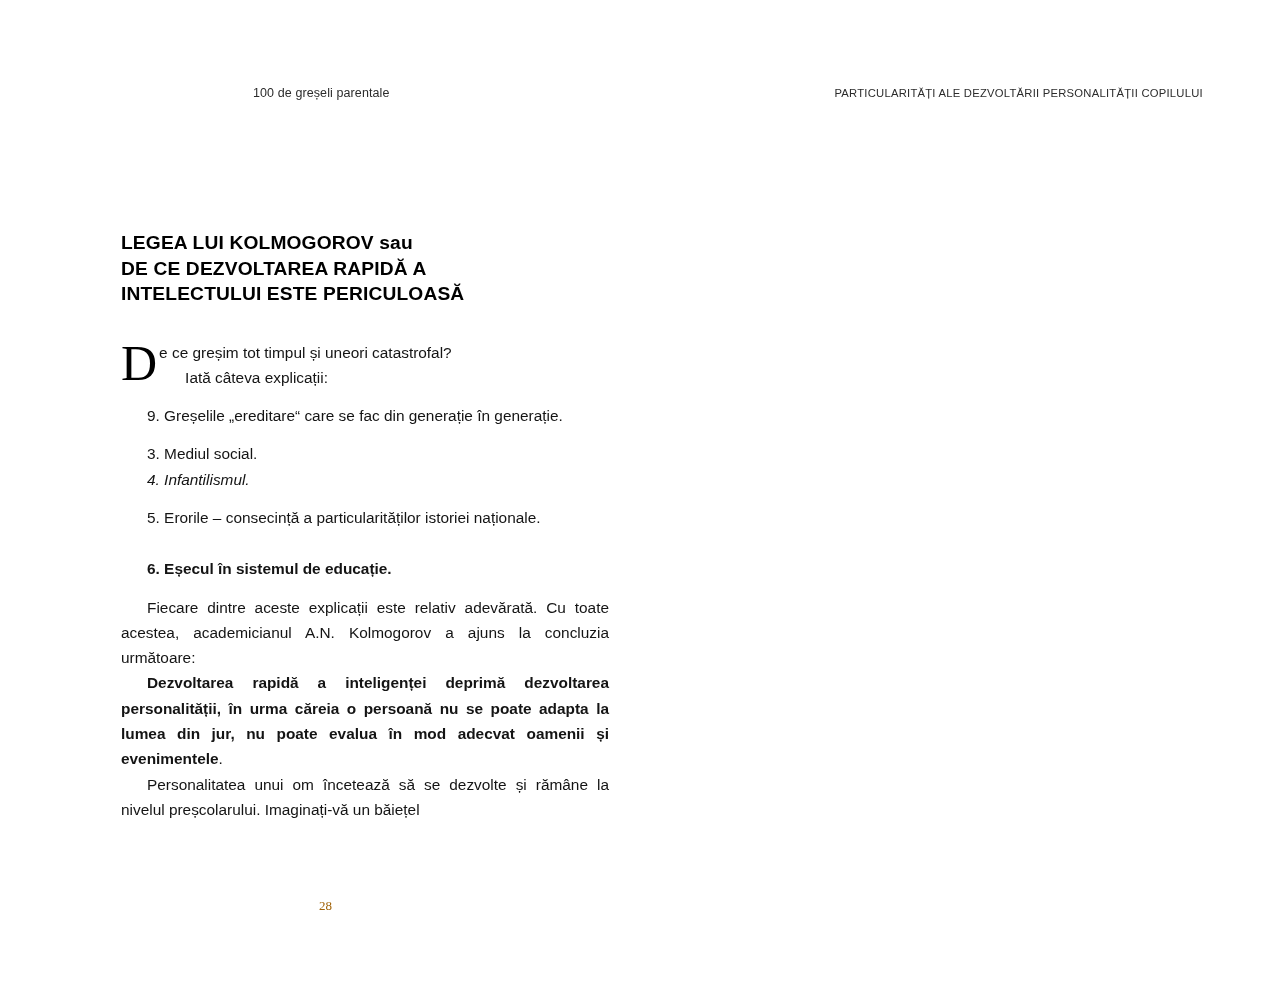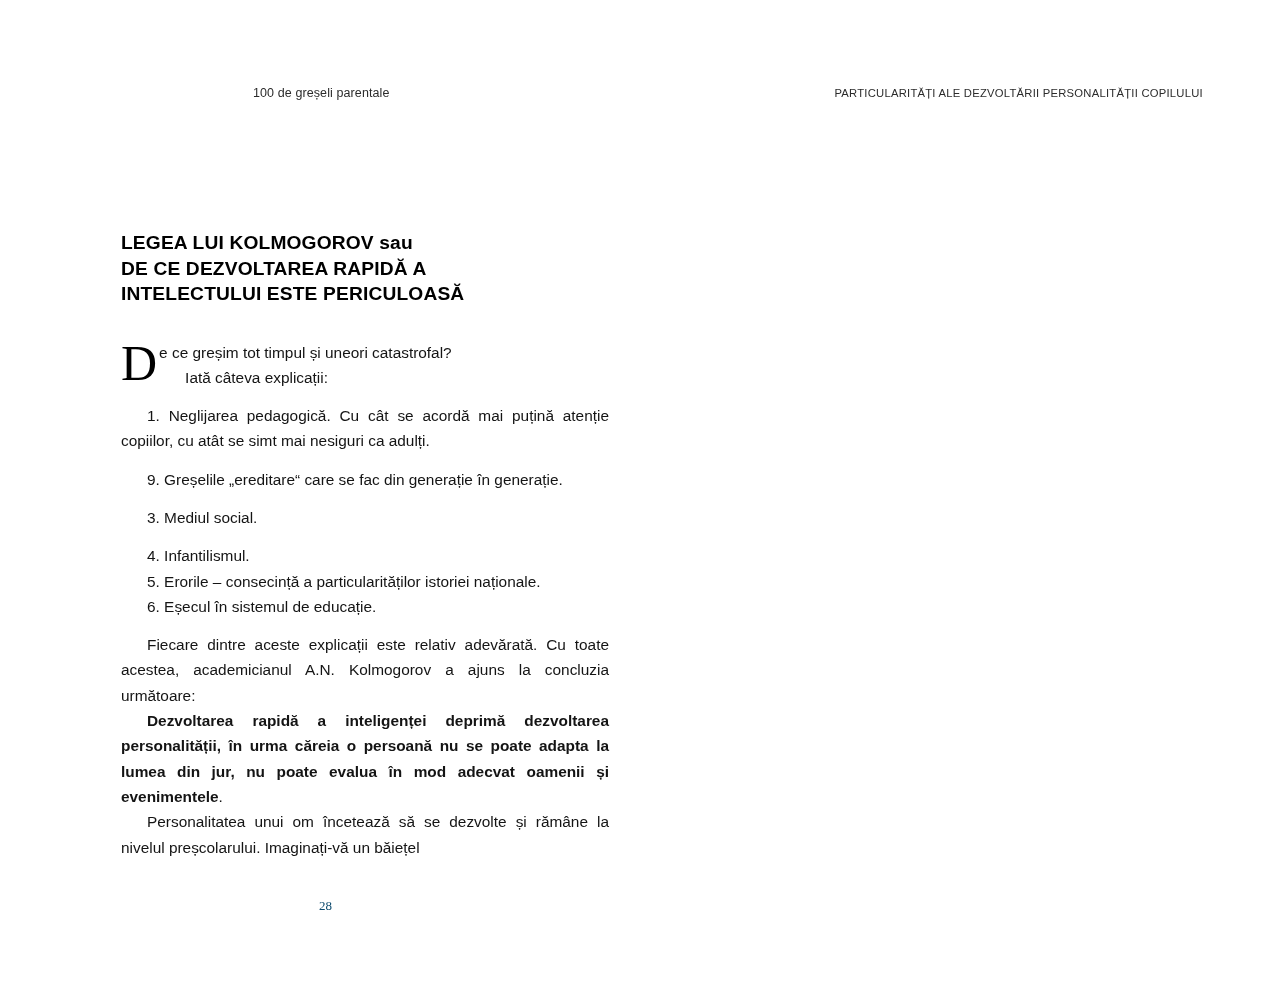--- a/index.html
+++ b/index.html
@@ -46,21 +46,21 @@
     transform: scaleX(0.97);
     transform-origin: right center;
   }
 
   
   .folio {
     position: absolute;
     top: 898px;
     font-size: 13px;
     font-family: "Liberation Serif", serif;
-    color: #0c4a6e;
+    color: #a16207;
   }
   .folio-left { left: 319px; }
 
   
   .col {
     position: absolute;
     font-size: 15.4px;
     line-height: 25.3px;
     text-align: justify;
     color: #141414;
@@ -123,26 +123,25 @@
         <span>LEGEA LUI KOLMOGOROV sau</span><br>
         <span>DE CE DEZVOLTAREA RAPIDĂ A</span><br>
         <span>INTELECTULUI ESTE PERICULOASĂ</span>
       </h1>
 
       <p class="dropcap-para">
         <span class="dropcap">D</span><span>e ce greșim tot timpul și uneori catastrofal?</span>
         <span class="l2">Iată câteva explicații:</span>
       </p>
 
-      <p class="listitem" style="margin-top:13px;">1. Neglijarea pedagogică. Cu cât se acordă mai puțină atenție copiilor, cu atât se simt mai nesiguri ca adulți.</p>
       <p class="listitem" style="margin-top:13px;">9. Greșelile „ereditare“ care se fac din generație în generație.</p>
       <p class="listitem" style="margin-top:13px;">3. Mediul social.</p>
-      <p class="listitem" style="margin-top:13px;">4. Infantilismul.</p>
-      <p class="listitem" style="">5. Erorile – consecință a particularităților istoriei naționale.</p>
-      <p class="listitem" style="margin-top:0;">6. Eșecul în sistemul de educație.</p>
+      <p class="listitem" style="font-style:italic;">4. Infantilismul.</p>
+      <p class="listitem" style="margin-top:13px;">5. Erorile – consecință a particularităților istoriei naționale.</p>
+      <p class="listitem" style="margin-top:26px;font-weight:bold;">6. Eșecul în sistemul de educație.</p>
 
       <p class="indent" style="margin-top:13px;">Fiecare dintre aceste explicații este relativ adevărată. Cu toate acestea, academicianul A.N. Kolmogorov a ajuns la concluzia următoare:</p>
 
       <p class="indent"><b>Dezvoltarea rapidă a inteligenței deprimă dezvoltarea personalității, în urma căreia o persoană nu se poate adapta la lumea din jur, nu poate evalua în mod adecvat oamenii și evenimentele</b><span>.</span></p>
 
       <p class="indent">Personalitatea unui om încetează să se dezvolte și rămâne la nivelul preșcolarului. Imaginați-vă un băiețel</p>
     </div>
 
     <div class="folio folio-left">28</div>
   </div>

